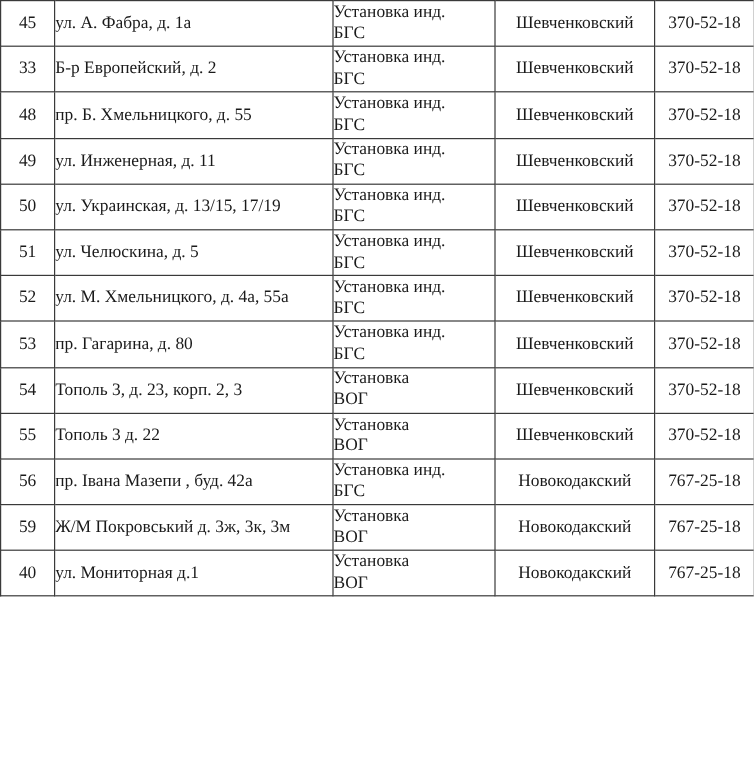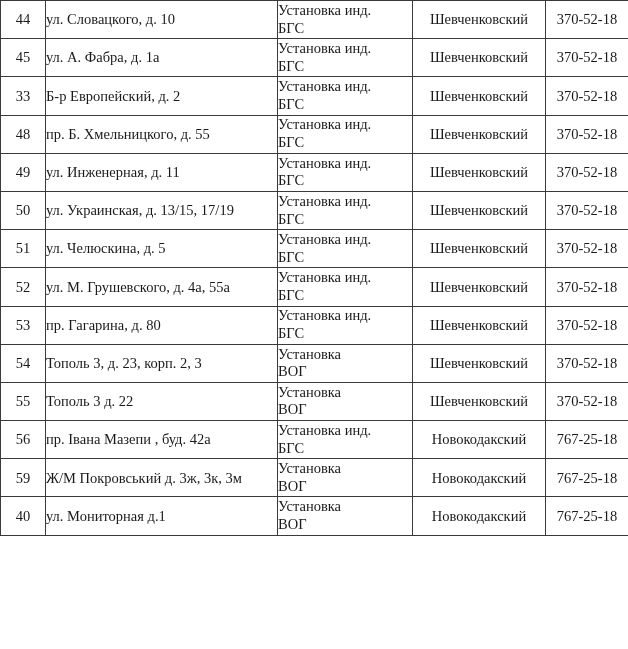--- a/index.html
+++ b/index.html
@@ -78,30 +78,20 @@
 <table class="doc-table">
   <colgroup>
     <col class="c-num">
     <col class="c-address">
     <col class="c-work">
     <col class="c-district">
     <col class="c-phone">
   </colgroup>
   <tbody>
       <tr>
-        <td class="cell-num">44</td>
-        <td class="cell-address">ул. Словацкого, д. 10</td>
-        <td class="cell-work">
-          <span class="wline">Установка инд.</span>
-          <span class="wline">БГС</span>
-        </td>
-        <td class="cell-district">Шевченковский</td>
-        <td class="cell-phone">370-52-18</td>
-      </tr>
-      <tr>
         <td class="cell-num">45</td>
         <td class="cell-address">ул. А. Фабра, д. 1а</td>
         <td class="cell-work">
           <span class="wline">Установка инд.</span>
           <span class="wline">БГС</span>
         </td>
         <td class="cell-district">Шевченковский</td>
         <td class="cell-phone">370-52-18</td>
       </tr>
       <tr>
@@ -149,21 +139,21 @@
         <td class="cell-address">ул. Челюскина, д. 5</td>
         <td class="cell-work">
           <span class="wline">Установка инд.</span>
           <span class="wline">БГС</span>
         </td>
         <td class="cell-district">Шевченковский</td>
         <td class="cell-phone">370-52-18</td>
       </tr>
       <tr>
         <td class="cell-num">52</td>
-        <td class="cell-address">ул. М. Грушевского, д. 4а, 55а</td>
+        <td class="cell-address">ул. М. Хмельницкого, д. 4а, 55а</td>
         <td class="cell-work">
           <span class="wline">Установка инд.</span>
           <span class="wline">БГС</span>
         </td>
         <td class="cell-district">Шевченковский</td>
         <td class="cell-phone">370-52-18</td>
       </tr>
       <tr>
         <td class="cell-num">53</td>
         <td class="cell-address">пр. Гагарина, д. 80</td>

